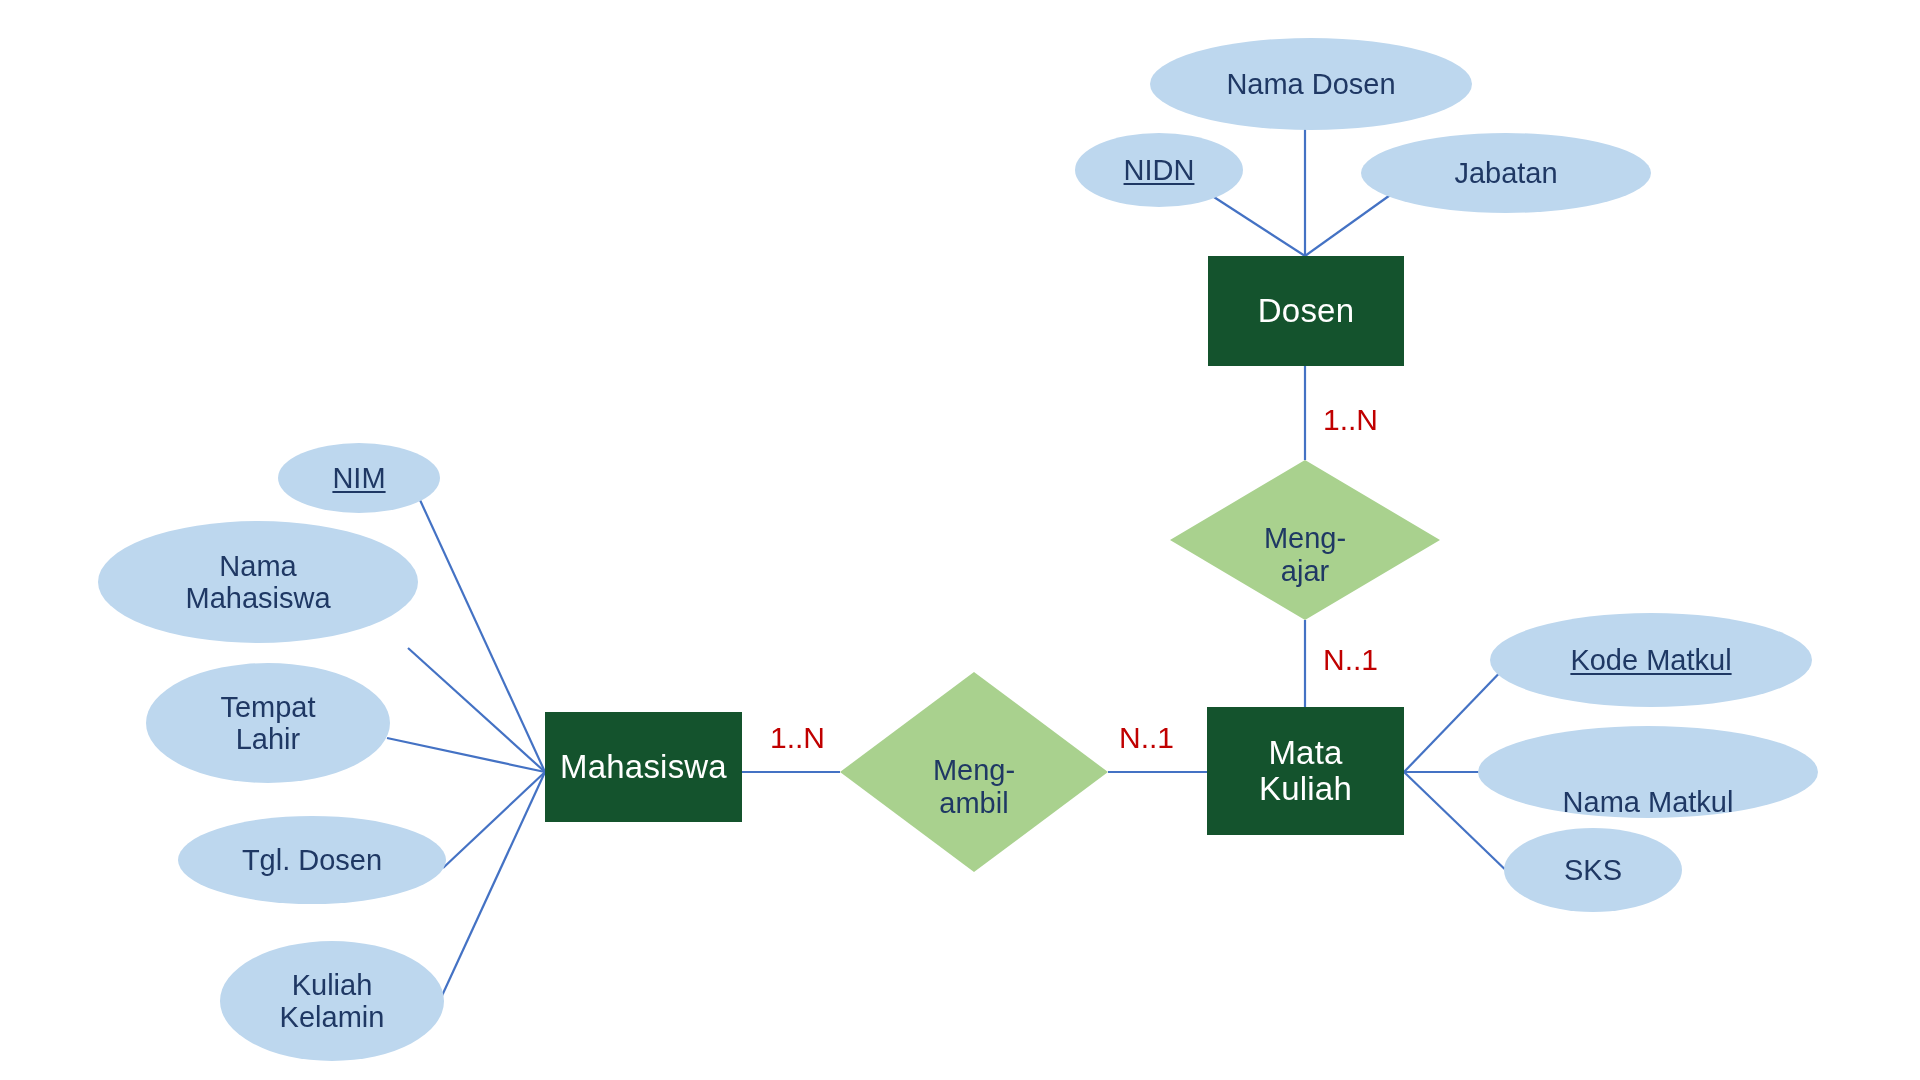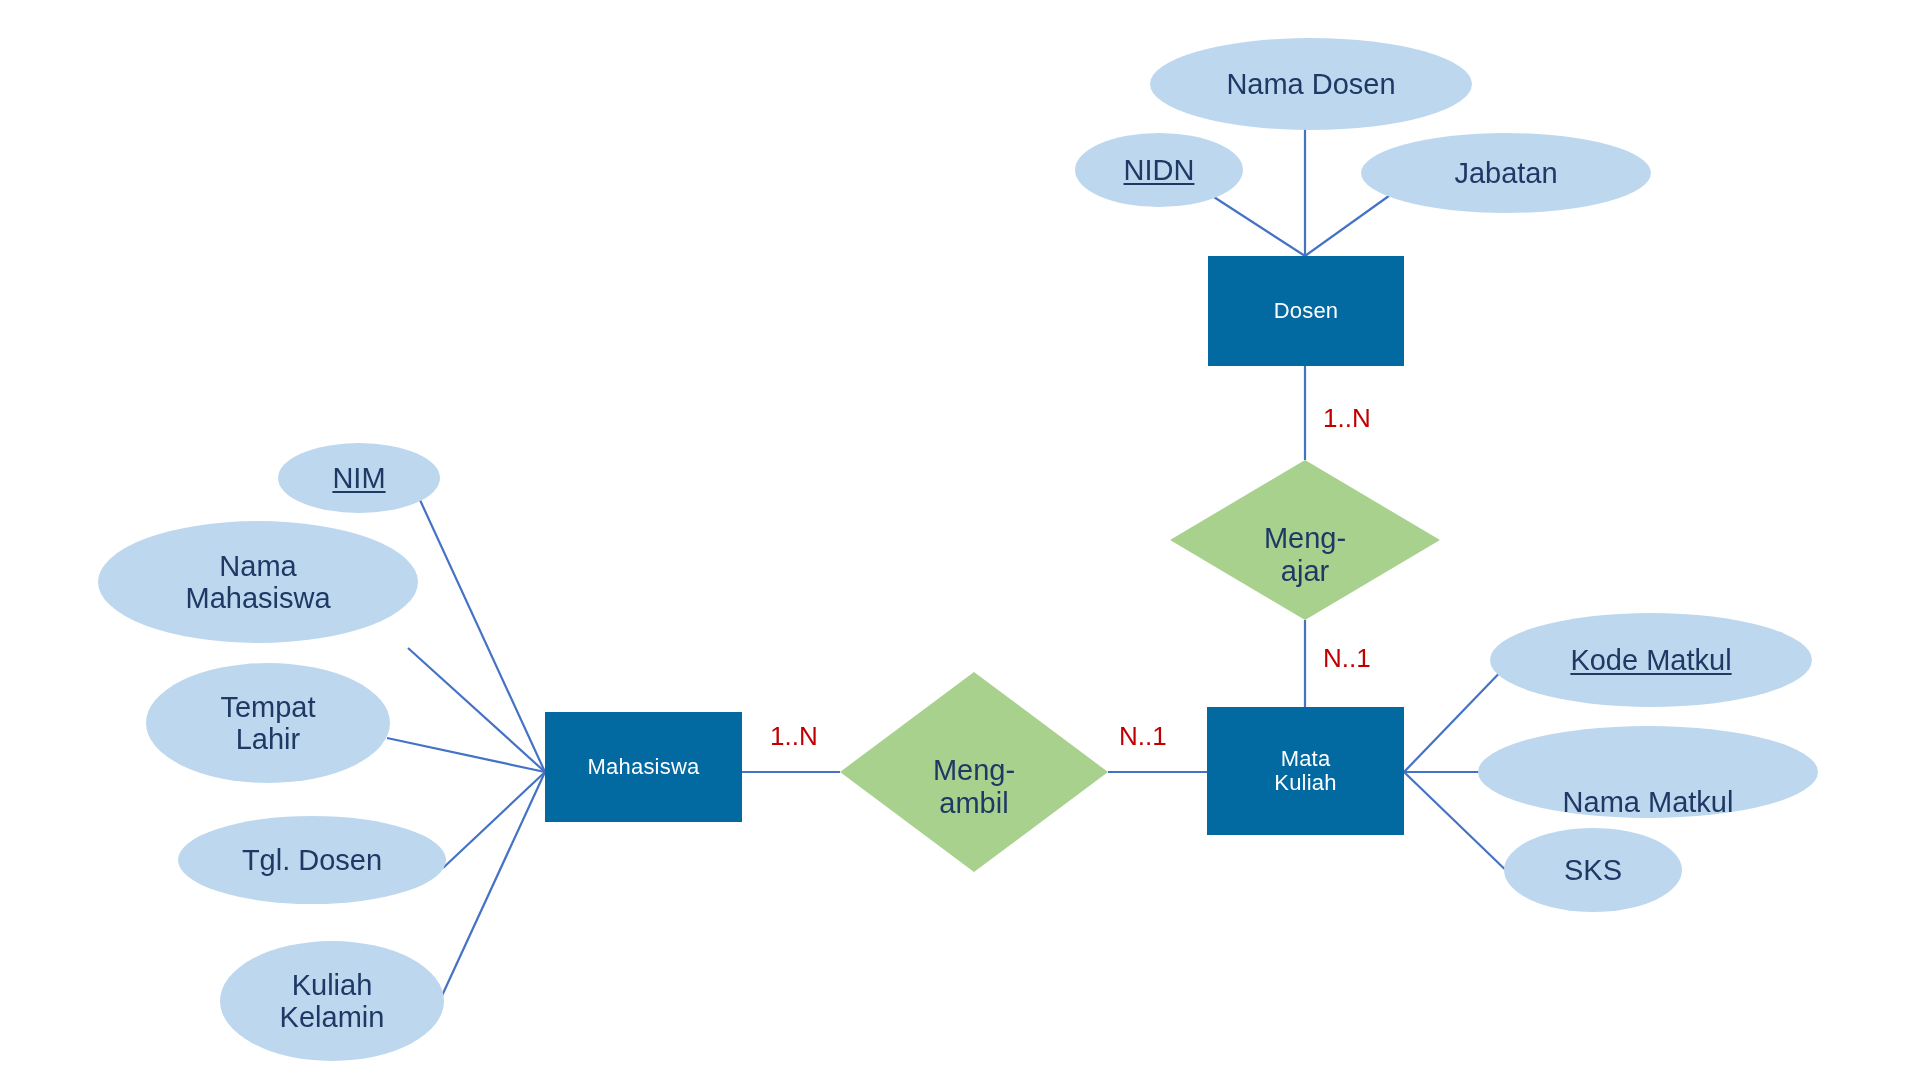--- a/index.html
+++ b/index.html
@@ -28,23 +28,23 @@
   }
   .node {
     position: absolute;
     display: flex;
     align-items: center;
     justify-content: center;
     text-align: center;
     box-sizing: border-box;
   }
   .entity {
-    background: #0369a1;
+    background: #14532d;
     color: #ffffff;
-    font-size: 22px;
+    font-size: 33px;
     line-height: 1.08;
     letter-spacing: 0.2px;
     text-align: center;
   }
   .attribute {
     background: #BDD7EE;
     color: #1F3864;
     border-radius: 50%;
     font-size: 29px;
     line-height: 1.12;
@@ -70,21 +70,21 @@
     z-index: 0;
   }
   .relationship > span {
     position: relative;
     z-index: 1;
     margin-top: 29px;
   }
   .cardinality {
     position: absolute;
     color: #C00000;
-    font-size: 26px;
+    font-size: 30px;
     white-space: nowrap;
     line-height: 1;
   }
 </style>
 </head>
 <body>
 
 <div id="canvas">
 
   <svg id="edges" viewBox="0 0 1920 1080" width="1920" height="1080" xmlns="http://www.w3.org/2000/svg">

